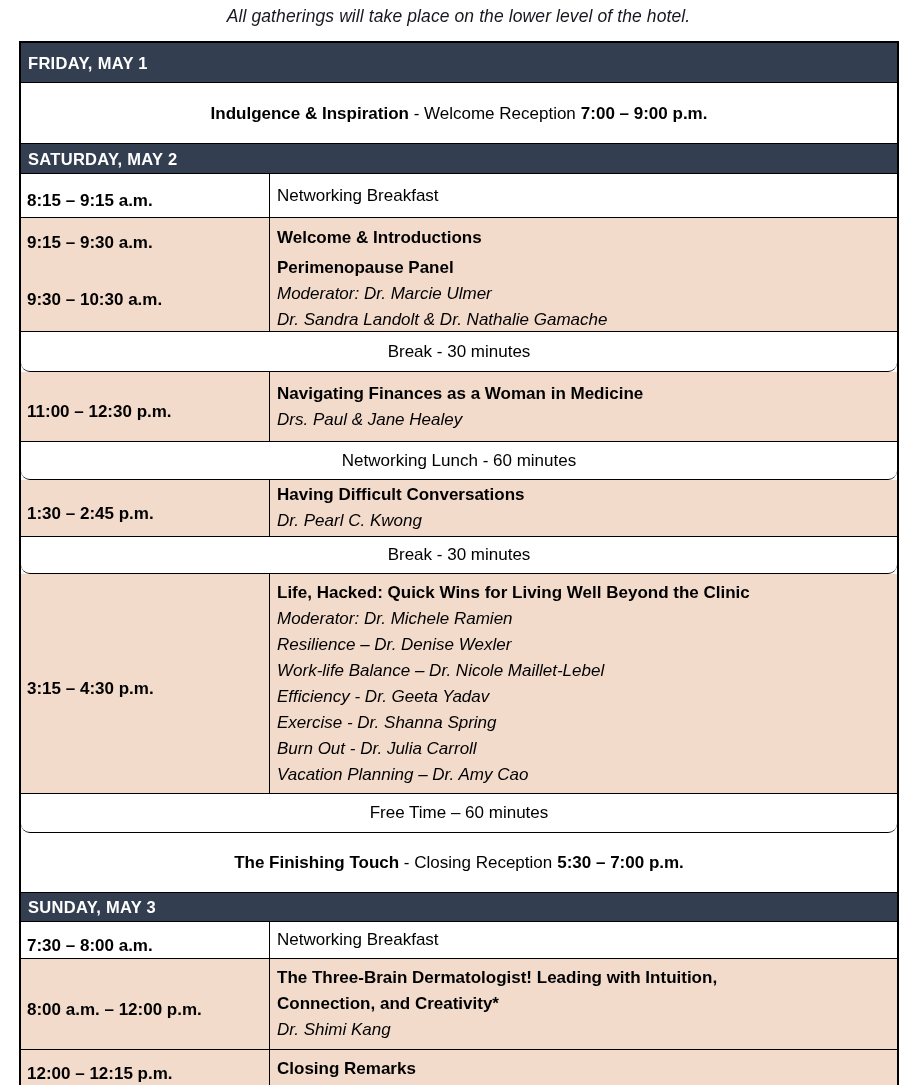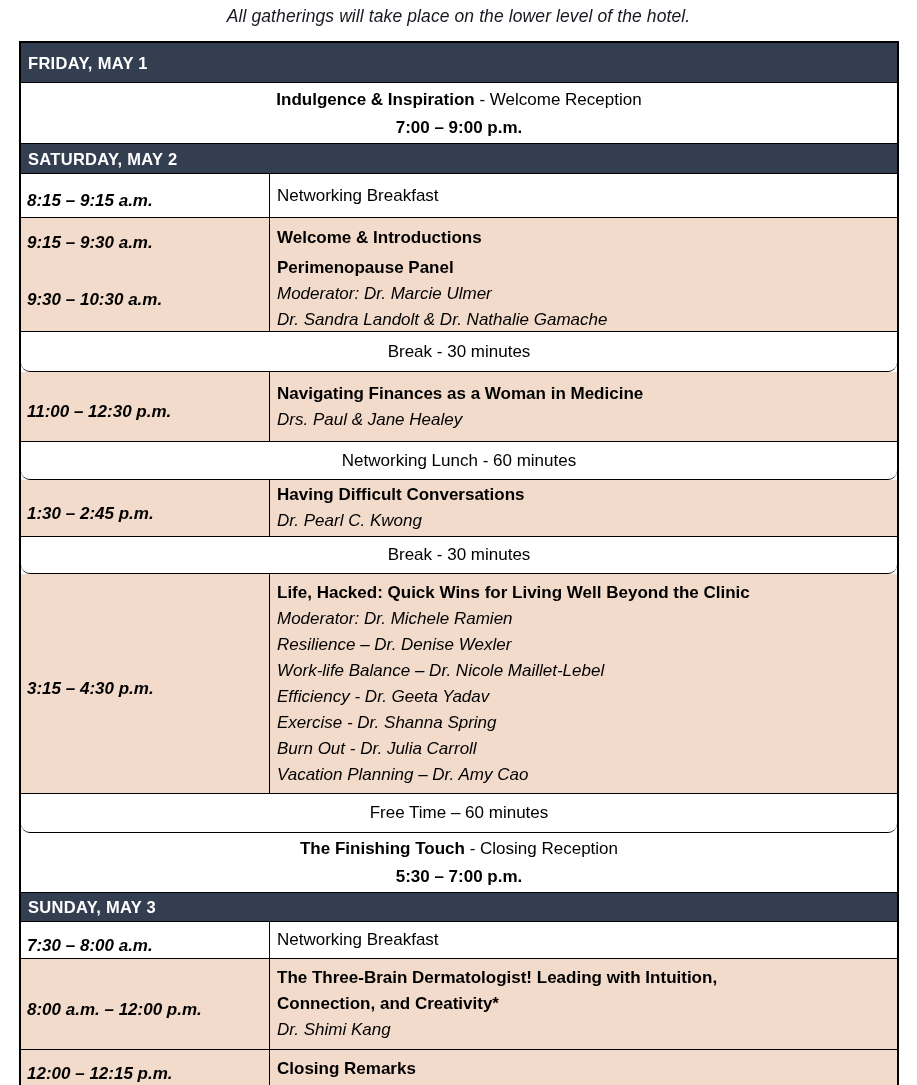--- a/index.html
+++ b/index.html
@@ -23,30 +23,30 @@
     border-bottom:1.4px solid #000;
     font-size:17px; line-height:26px;
   }
   .row.noline { border-bottom:none; }
   .day-row {
     background:#333F50; color:#ffffff; font-weight:bold;
     align-items:center; padding-left:7px; font-size:16.5px;
     letter-spacing:0.3px;
   }
   .banner-row {
-    flex-direction:column; align-items:center; justify-content:center;
+    flex-direction:row; align-items:center; justify-content:center;
     text-align:center; line-height:23px; gap:5px;
   }
   .center-row { align-items:center; justify-content:center; text-align:center;border-radius:9px; }
   .pink { background:#F3DBCC; }
   .time-cell {
     flex:0 0 249px; width:249px; box-sizing:border-box;
     border-right:1.4px solid #000;
     display:flex; align-items:center;
-    padding:13px 4px 2px 6px; font-weight:bold;font-style:italic;
+    padding:13px 4px 2px 6px; font-weight:bold;
   }
   .content-cell {
     flex:1; box-sizing:border-box;
     display:flex; flex-direction:column; justify-content:center;
     padding:4px 10px 4px 7px;
   }
   .b { font-weight:bold; }
   .i { font-style:italic; }
 </style>
 </head>

